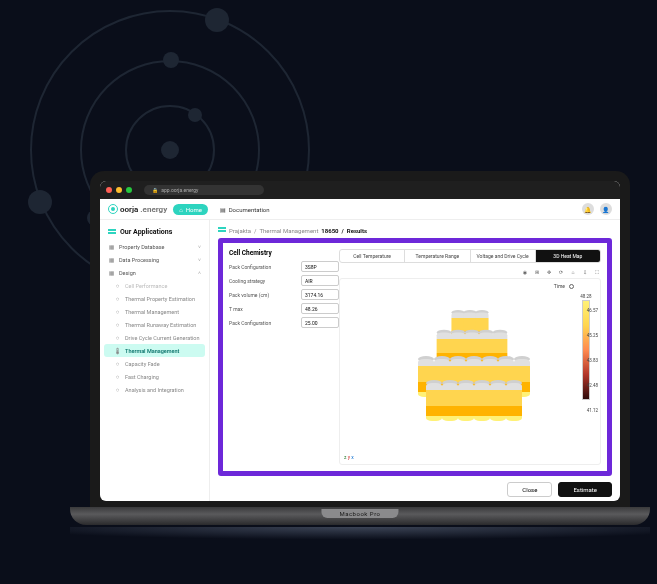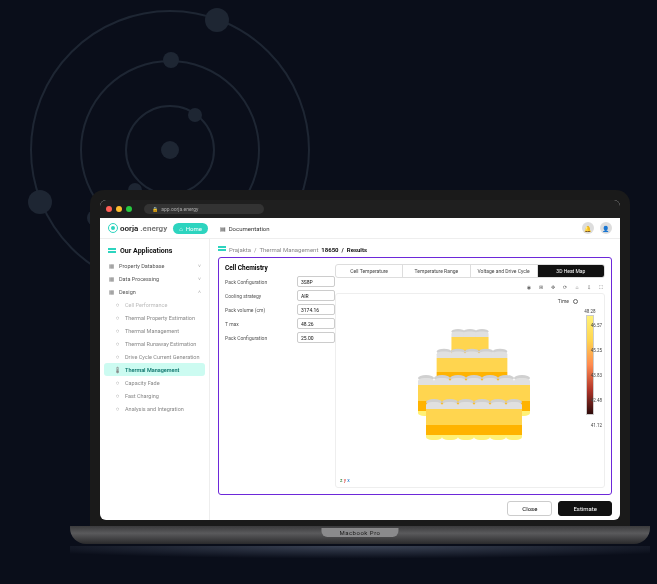--- a/index.html
+++ b/index.html
@@ -14,21 +14,21 @@
   .node { position: absolute; width: 24px; height: 24px; background: #1e2633; border-radius: 50%; }
   .node.center { width: 18px; height: 18px; left: 131px; top: 131px; }
   .node.n1 { left: 175px; top: -2px; }
   .node.n2 { left: -2px; top: 180px; }
   .node.n3 { width: 16px; height: 16px; left: 133px; top: 42px; }
   .node.n4 { width: 16px; height: 16px; left: 57px; top: 200px; }
   .node.n5 { width: 14px; height: 14px; left: 158px; top: 98px; }
   .node.n6 { width: 14px; height: 14px; left: 98px; top: 173px; }
 
   
-  .laptop { position: absolute; left: 90px; top: 190px; width: 540px; }
+  .laptop { position: absolute; left: 90px; top: 171px; width: 540px; }
   .screen-frame { background: #1a1a1a; border-radius: 14px 14px 0 0; padding: 10px 10px 6px 10px; }
   .screen { background: #fff; border-radius: 6px; overflow: hidden; height: 320px; display: flex; flex-direction: column; }
 
   .browser-chrome { background: #1f1f1f; height: 18px; display: flex; align-items: center; padding: 0 6px; gap: 4px; }
   .dot { width: 6px; height: 6px; border-radius: 50%; }
   .dot.r { background: #ff5f56; } .dot.y { background: #ffbd2e; } .dot.g { background: #27c93f; }
   .url { background: #333; color: #aaa; font-size: 5px; border-radius: 8px; padding: 2px 8px; margin-left: 8px; flex: 0 0 120px; display: flex; align-items: center; gap: 3px; }
   .lock-ic { font-size: 5px; }
 
   .topbar { display: flex; align-items: center; padding: 4px 8px; border-bottom: 1px solid #eee; gap: 6px; }
@@ -51,21 +51,21 @@
   .sb-item.l2 { padding-left: 10px; color: #888; }
   .sb-item.active { background: #ccfbf1; color: #0f766e; font-weight: 600; }
   .sb-item.muted { color: #bbb; }
   .sb-item .chev { margin-left: auto; font-size: 5px; color: #aaa; }
 
   .main { flex: 1; padding: 4px 8px; display: flex; flex-direction: column; overflow: hidden; }
   .crumbs { font-size: 6px; color: #888; padding: 2px 0 4px; display:flex; gap:3px; align-items:center; }
   .crumbs .bars { width: 8px; height: 8px; background: linear-gradient(#2dd4bf,#2dd4bf) 0 1px/8px 2px no-repeat, linear-gradient(#2dd4bf,#2dd4bf) 0 4px/8px 2px no-repeat; }
   .crumbs .strong { color: #111; font-weight: 700; }
 
-  .content-row { flex: 1; display: flex; gap: 0; border: 1px solid #6d28d9; border-radius: 3px; padding: 6px; overflow: hidden; }
+  .content-row { flex: 1; display: flex; gap: 0; border: 5px solid #6d28d9; border-radius: 3px; padding: 6px; overflow: hidden; }
   .form-col { width: 110px; }
   .form-title { font-size: 6.5px; font-weight: 700; margin-bottom: 4px; }
   .field-row { display: flex; align-items: center; margin-bottom: 3px; }
   .field-row label { font-size: 5px; color: #555; flex: 1; }
   .field-row .val { font-size: 5px; border: 1px solid #ccc; border-radius: 2px; padding: 1.5px 3px; width: 38px; text-align: left; color: #111; }
 
   .viz-col { flex: 1; display: flex; flex-direction: column; }
   .tabs { display: flex; border: 1px solid #ddd; border-radius: 3px; overflow: hidden; margin-bottom: 4px; }
   .tab { flex: 1; font-size: 5px; text-align: center; padding: 3px 2px; color: #444; border-right: 1px solid #ddd; white-space: nowrap; }
   .tab:last-child { border-right: none; }

